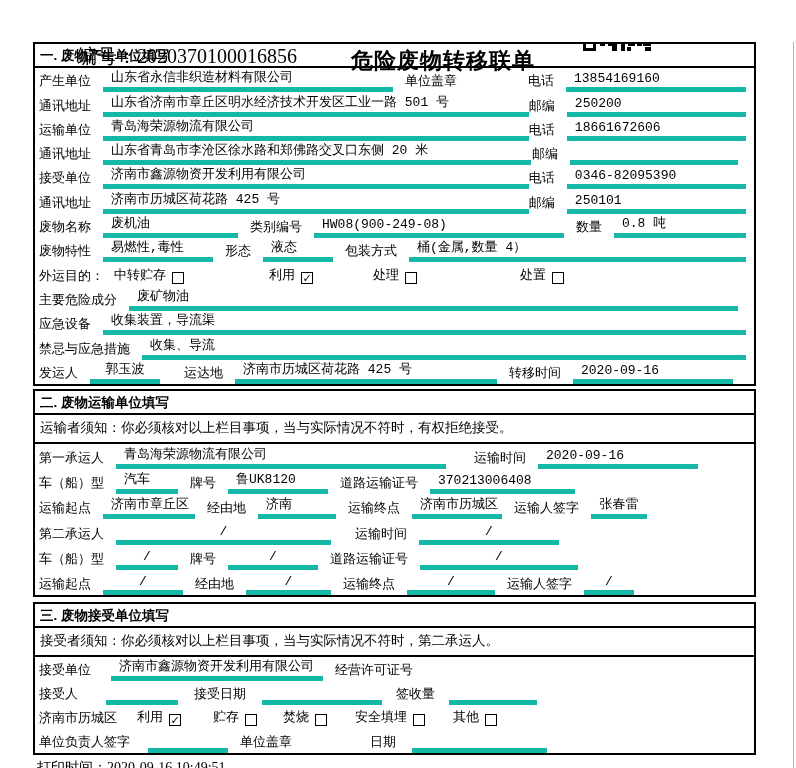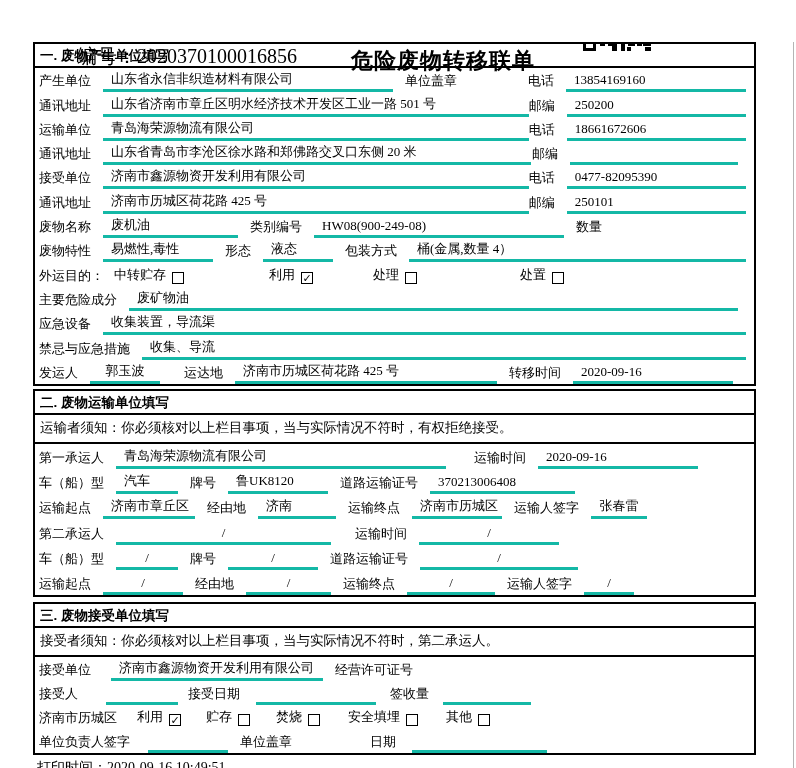--- a/index.html
+++ b/index.html
@@ -27,22 +27,22 @@
     font-weight:bold; font-size:13.5px; padding:3px 6px 2px 5px;
     border-bottom:2px solid #000; line-height:17px;
   }
   .notice { font-size:13.5px; padding:5px 6px 6px 5px; border-bottom:2px solid #000; line-height:16px; }
 
   .row { display:flex; align-items:flex-end; height:24.3px; padding:0 8px 0 4px; font-size:13px; }
   .second .row { height:25.2px; }
   .third  .row { height:24px; }
   .lbl { white-space:nowrap; padding-bottom:2px; }
   .row > .lbl:not(:first-child) { margin-left:12px; }
-  .val { border-bottom:3px solid #14b8a6; white-space:nowrap; padding:0 4px 1px 8px;
-         margin-left:12px; min-width:0; }
+  .val { border-bottom:5px solid #14b8a6; white-space:nowrap; padding:0 4px 1px 8px;
+         margin-left:12px; min-width:0;font-family:Liberation Mono, monospace; }
   .fill { flex:1; }
   .ml-auto { margin-left:auto !important; }
   .ctr { text-align:center; padding-left:4px; }
   .mr8 { margin-right:8px; }
 
   .opt { display:flex; align-items:flex-end; padding-bottom:3px; white-space:nowrap; }
   .cb { display:inline-block; width:12px; height:12px; border:1px solid #000;
         margin-left:6px; font-size:11px; line-height:11px; text-align:center;
         font-family:"DejaVu Sans",sans-serif; }
 
@@ -103,36 +103,37 @@
       <span class="lbl">通讯地址</span>
       <span class="val" style="width:428px">山东省青岛市李沧区徐水路和郑佛路交叉口东侧 20 米</span>
       <span class="lbl ml-auto">邮编</span>
       <span class="val mr8" style="width:168px"></span>
     </div>
 
     <div class="row">
       <span class="lbl">接受单位</span>
       <span class="val" style="width:428px">济南市鑫源物资开发利用有限公司</span>
       <span class="lbl ml-auto">电话</span>
-      <span class="val" style="width:180px">0477-82095390</span>
+      <span class="val" style="width:180px">0346-82095390</span>
     </div>
 
     <div class="row">
       <span class="lbl">通讯地址</span>
       <span class="val" style="width:428px">济南市历城区荷花路 425 号</span>
       <span class="lbl ml-auto">邮编</span>
       <span class="val" style="width:180px">250101</span>
     </div>
 
     <div class="row">
       <span class="lbl">废物名称</span>
       <span class="val" style="width:135px">废机油</span>
       <span class="lbl">类别编号</span>
       <span class="val" style="width:250px">HW08(900-249-08)</span>
       <span class="lbl">数量</span>
+      <span class="val fill">0.8 吨</span>
     </div>
 
     <div class="row">
       <span class="lbl">废物特性</span>
       <span class="val" style="width:110px">易燃性,毒性</span>
       <span class="lbl">形态</span>
       <span class="val" style="width:70px">液态</span>
       <span class="lbl">包装方式</span>
       <span class="val fill">桶(金属,数量 4）</span>
     </div>
@@ -247,33 +248,33 @@
 
     <div class="row">
       <span class="lbl">接受单位</span>
       <span class="val" style="width:212px;margin-left:20px">济南市鑫源物资开发利用有限公司</span>
       <span class="lbl">经营许可证号</span>
     </div>
 
     <div class="row">
       <span class="lbl">接受人</span>
       <span class="val" style="width:72px;margin-left:28px"></span>
-      <span class="lbl" style="margin-left:10px">接受日期</span>
+      <span class="lbl" style="margin-left:16px">接受日期</span>
       <span class="val" style="width:120px;margin-left:16px"></span>
       <span class="lbl" style="margin-left:14px">签收量</span>
       <span class="val" style="width:88px;margin-left:14px"></span>
     </div>
 
     <div class="row">
       <span class="lbl">济南市历城区</span>
       <span class="opt" style="margin-left:20px">
         <span>利用</span>
         <span class="cb">✓</span>
       </span>
-      <span class="opt" style="margin-left:25px">
+      <span class="opt" style="margin-left:32px">
         <span>贮存</span>
         <span class="cb"></span>
       </span>
       <span class="opt" style="margin-left:26px">
         <span>焚烧</span>
         <span class="cb"></span>
       </span>
       <span class="opt" style="margin-left:28px">
         <span>安全填埋</span>
         <span class="cb"></span>

